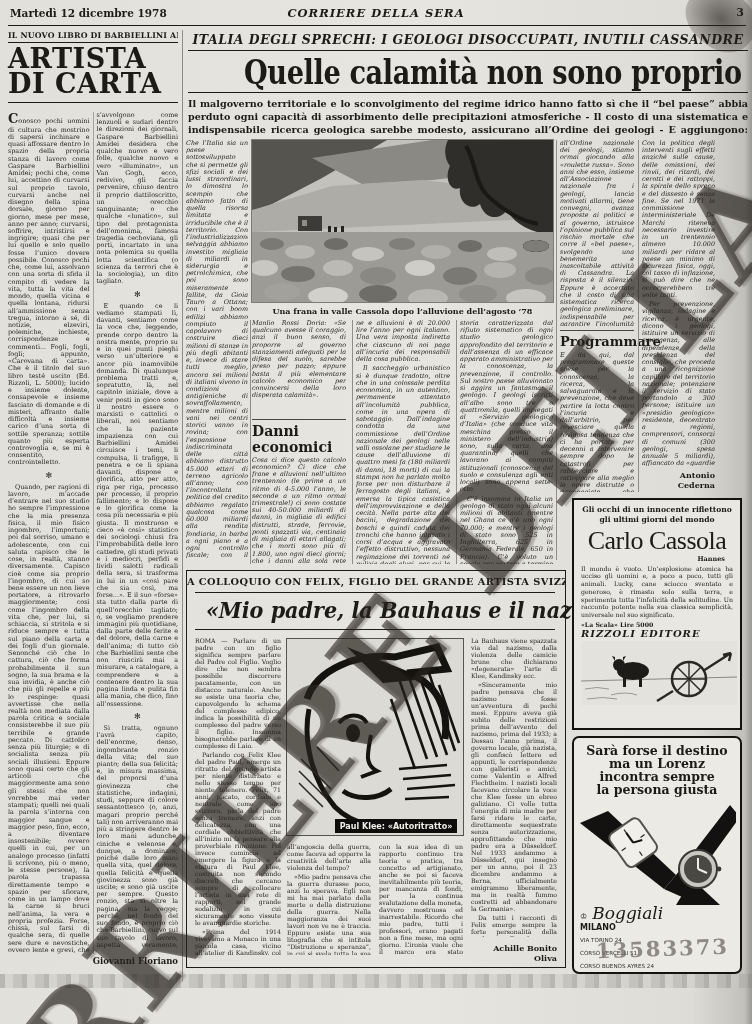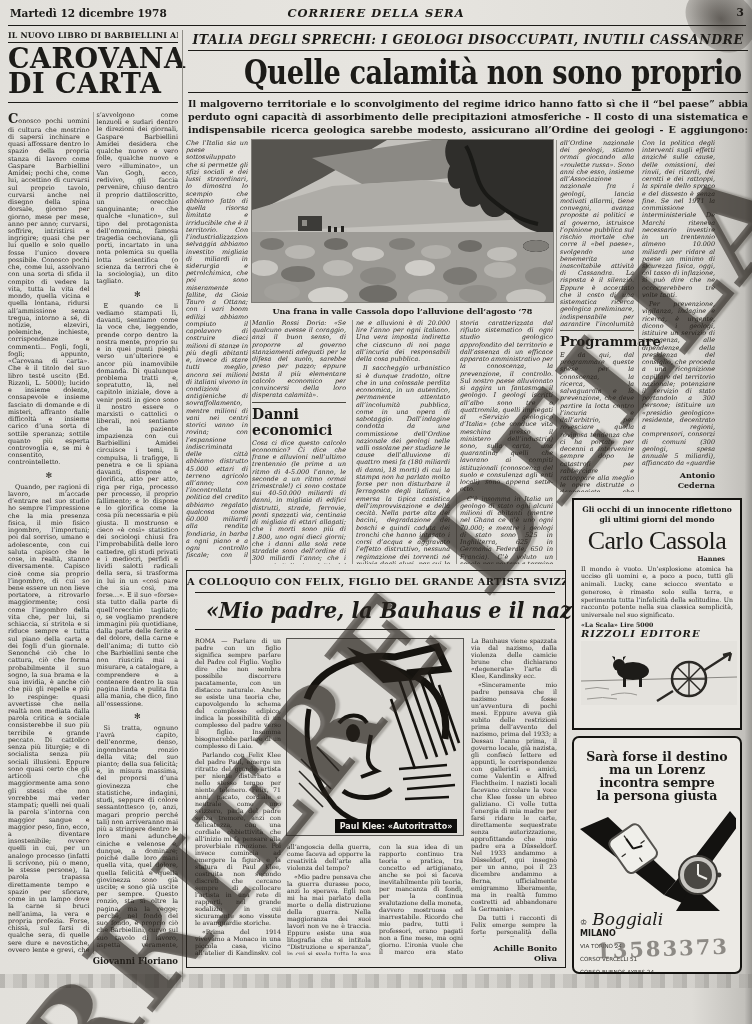--- a/index.html
+++ b/index.html
@@ -48,21 +48,21 @@
   
   .ad-cassola{left:572px;top:498px;width:170px;height:232px;border:2px solid #141310;background:#e9e7e2;padding:5px 7px;box-sizing:border-box;}
   .ad-c-tag{font-size:7.6px;font-weight:bold;text-align:center;line-height:1.3;}
   .ad-c-author{font-size:26px;text-align:center;line-height:1;margin-top:3px;letter-spacing:-.5px;font-family:Liberation Serif, serif;}
   .ad-c-title{font-size:29px;text-align:center;line-height:.9;letter-spacing:-.5px;}
   .ad-c-genre{font-size:6.5px;font-weight:bold;text-align:right;margin:1px 8px 2px 0;}
   .ad-c-blurb{font-size:6.2px;text-align:justify;line-height:1.25;}
   .ad-c-price{font-size:6.2px;font-weight:bold;margin-top:2px;}
   .ad-c-pub{font-size:10px;font-weight:bold;font-style:italic;letter-spacing:1px;}
   .ad-lorenz{left:572px;top:736px;width:170px;height:238px;border:2.5px solid #141310;border-radius:7px;background:#eceae5;
-             padding:12px 6px;box-sizing:border-box;overflow:hidden;}
+             padding:6px 6px;box-sizing:border-box;overflow:hidden;}
   .ad-l-head{font-size:12.5px;font-weight:bold;text-align:center;line-height:1.05;}
   .ad-l-script{font-size:17px;font-style:italic;font-family:"DejaVu Serif",serif;}
   .ad-l-city{font-size:8px;font-weight:bold;font-family:"DejaVu Sans","Liberation Sans",sans-serif;}
   .ad-l-addr{font-size:5.6px;line-height:1.35;font-family:"DejaVu Sans","Liberation Sans",sans-serif;color:#33312d;}
   
   .stamp{left:-150px;top:1200px;transform:rotate(-51deg);transform-origin:0 0;white-space:nowrap;
          font-size:125px;font-weight:bold;letter-spacing:6px;color:rgba(40,35,30,.58);
          text-shadow:3px 3px 2px rgba(40,35,30,.28);z-index:60;pointer-events:none;}
   .stamp-num{left:596px;top:936px;font-size:21px;font-weight:bold;letter-spacing:2px;color:rgba(110,105,100,.75);
              z-index:61;transform:rotate(-2deg);}
@@ -76,21 +76,21 @@
 
 <div id="stage">
 
   <div class="abs hdr-date">Martedì 12 dicembre 1978</div>
   <div class="abs hdr-masthead">CORRIERE DELLA SERA</div>
   <div class="abs hdr-page">3</div>
   <div class="abs hdr-rule"></div>
 
   <div class="abs la-kicker">IL NUOVO LIBRO DI BARBIELLINI AMIDEI</div>
   <div class="abs la-title">
-    <div>CAROVANA</div>
+    <div>ARTISTA</div>
     <div>DI CARTA</div>
   </div>
   <div class="abs la-body bodytext">
       <p>Conosco pochi uomini di cultura che mostrino di sapersi inchinare e quasi affossare dentro lo spazio della propria stanza di lavoro come Gaspare Barbiellini Amidei; pochi che, come lui, accettino di curvarsi sul proprio tavolo, curvarsi anche nel disegno della spina dorsale, giorno per giorno, mese per mese, anno per anno; curvarsi, soffrire, intristirsi e ingrigire; quasi che per lui quello e solo quello fosse l’unico dovere possibile. Conosco pochi che, come lui, assolvano con una sorta di sfida il compito di vedere la vita, tutta la vita del mondo, quella vicina e quella lontana, ridursi all’ammissione senza tregua, intorno a sé, di notizie, elzeviri, polemiche, inchieste, corrispondenze e commenti... Fogli, fogli, fogli; appunto, «Carovana di carta». Che è il titolo del suo libro testé uscito (Ed. Rizzoli, L. 5000); lucido e insieme dolente, consapevole e insieme fasciato di domande e di misteri, affranto dalle difficoltà e insieme carico d’una sorta di sottile speranza; sottile quanto più esperta controvoglia e, se mi è consentito, controintelletto.</p>
       <p class="orn">✻</p>
       <p>Quando, per ragioni di lavoro, m’accade d’entrare nel suo studio ho sempre l’impressione che la mia presenza fisica, il mio fisico ingombro, l’importuni; poi dal sorriso, umano e adolescente, con cui saluta capisco che le cose, in realtà, stanno diversamente. Capisco cioè come sia proprio l’ingombro, di cui so bene essere un non lieve portatore, a ritrovarlo maggiormente; così come l’ingombro della vita che, per lui, si schiaccia, si stritola e si riduce sempre e tutta sul piano della carta e dei fogli d’un giornale. Senonché ciò che lo cattura, ciò che forma probabilmente il suo sogno, la sua brama e la sua invidia, è anche ciò che più gli repelle e più lo respinge: quasi avvertisse che nella realtà non mediata dalla parola critica e sociale consisterebbe il suo più terribile e grande peccato. Di cattolico senza più liturgie; e di socialista senza più sociali illusioni. Eppure sono quasi certo che gli articoli che maggiormente ama sono gli stessi che non vorrebbe mai veder stampati; quelli nei quali la parola s’intorna con maggior sangue e maggior peso, fino, ecco, a diventare insostenibile; ovvero quelli in cui, per un analogo processo (infatti li scrivono, più o meno, le stesse persone), la parola trapassa direttamente tempo e spazio per sfiorare, come in un lampo dove la carne si bruci nell’anima, la vera e propria profezia. Forse, chissà, sul farsi di qualche sera, di quelle sere dure e nevostiche, ovvero lente e grevi, che s’avvolgono come lenzuoli e sudari dentro le direzioni dei giornali, Gaspare Barbiellini Amidei desidera che qualche nuovo e vero folle, qualche nuovo e vero «illuminato», un Van Gogh, ecco, redivivo, gli faccia pervenire, chiuso dentro il proprio dattiloscritto, un orecchio sanguinante; o che qualche «lunatico», sul tipo del protagonista dell’omonima, famosa tragedia cechoviana, gli porti, incartato in una nota polemica su quella lotta scientifica (o scienza da terrori che è la sociologia), un dito tagliato.</p>
       <p class="orn">✻</p>
       <p>E quando ce li vediamo stampati lì, davanti, sentiamo come la voce che, leggendo, prende corpo dentro la nostra mente, proprio su e in quei punti pieghi verso un’ulteriore e ancor più inamovibile domanda. Di qualunque problema tratti e, sopratutto, là, nel capitolo iniziale, dove a venir posti in gioco sono il nostro essere o marxisti o cattolici o liberali, noi sentiamo che la paziente impazienza con cui Barbiellini Amidei circuisce i temi, li compulsa, li trafigge, li penetra e ce li spiana davanti, dispone e glorifica, atto per atto, riga per riga, processo per processo, il proprio fallimento; e lo dispone e lo glorifica come la cosa più necessaria e più giusta. Il mostruoso e cieco «è così» statistico dei sociologi chiusi fra l’improbabilità delle loro cattedre, gli studi privati e i mediocri, perfidi e lividi salotti radicali della sera, si trasforma in lui in un «così pare che sia così, ma forse...». E il suo «forse» sta tutto dalla parte di quell’orecchio tagliato; o, se vogliamo prendere immagini più quotidiane, dalla parte delle ferite e del dolore, della carne e dell’anima; di tutto ciò che Barbiellini sente che non riuscirà mai a misurare, a catalogare, a comprendere e a contenere dentro la sua pagina linda e pulita fin alla mania, che dico, fino all’ossessione.</p>
       <p class="orn">✻</p>
       <p>Si tratta, ognuno l’avrà capito, dell’enorme, denso, ingombrante ronzio della vita; del suo pianto; della sua felicità; e, in misura massima, del proporsi d’una giovinezza che statistiche, indagini, studi, seppure di colore sessantottesco (o, anzi, magari proprio perché tali) non arriveranno mai più a stringere dentro le loro mani adunche, ciniche e velenose e, dunque, a dominare; poiché dalle loro mani quella vita, quel dolore, quella felicità e quella giovinezza sono già uscite; e sono già uscite per sempre. Questo ronzio, sta sì oltre la pagina, ma la regge; perché, nel fondo del suo fondo, è proprio ciò che Barbiellini, curvo sul suo tavolo di lavoro, aspetta veramente, anche se dovesse andare contro di lui, anche se dovesse obbligarlo un giorno a cambiare i suoi strumenti, anche se dovesse smentirgli, come gli uscirà, più d’un tenore, più d’un apprezzamento, d’un paio.</p>
@@ -149,21 +149,21 @@
   <div class="abs caption" style="left:252px;top:306px;width:301px;">Una frana in valle Cassola dopo l’alluvione dell’agosto ’78</div>
 
   <div class="abs bodytext ma-col ital" style="left:186px;top:140px;width:62px;height:420px;">
       <p>Che l’Italia sia un paese sottosviluppato che si permette gli sfizi sociali e dei lussi straordinari, lo dimostra lo scempio che abbiamo fatto di quella risorsa limitata e irriducibile che è il territorio. Con l’industrializzazione selvaggia abbiamo investito migliaia di miliardi in siderurgia e petrolchimica, che poi sono miseramente fallite, da Gioia Tauro a Ottana; con i vari boom edilizi abbiamo compiuto il capolavoro di costruire dieci milioni di stanze in più degli abitanti e, invece di stare tutti meglio, ancora sei milioni di italiani vivono in condizioni antigieniche di sovraffollamento, mentre milioni di vani nei centri storici vanno in rovina; con l’espansione indiscriminata delle città abbiamo distrutto 45.000 ettari di terreno agricolo all’anno; con l’incontrollata politica del credito abbiamo regalato qualcosa come 60.000 miliardi alla rendita fondiaria, in barba a ogni piano e a ogni controllo fiscale; con il tumultuoso esodo dalle campagne abbiamo accollato ai comuni circa 12.000 miliardi di costi sociali (per servizi, strade, alloggi precari eccetera); in omaggio al culto della doppia carreggiata abbiamo costruito 5.800 chilometri di autostrade, raggiungendo la Germania ma accollando alla collettività 3.500 miliardi di debiti delle società concessionarie; e a causa dell’abbandono dell’agricoltura e dei boschi dobbiamo importare ogni anno per 3.000 miliardi di carne e legname. E via dicendo.</p>
     </div>
 
   <div class="abs" style="left:252px;top:320px;width:94px;height:244px;overflow:hidden;">
     <div class="bodytext ma-col ital">
         <p>Manlio Rossi Doria: «Se qualcuno avesse il coraggio, anzi il buon senso, di proporre al governo stanziamenti adeguati per la difesa del suolo, sarebbe preso per pazzo; eppure basta il più elementare calcolo economico per convincersi della loro disperata calamità».</p>
       </div>
-    <div class="subhead" style="position:static;margin-top:0;">Danni economici</div>
+    <div class="subhead" style="position:static;margin-top:17px;">Danni economici</div>
     <div class="bodytext ma-col ital" style="margin-top:2px;">
         <p>Cosa ci dice questo calcolo economico? Ci dice che frane e alluvioni nell’ultimo trentennio (le prime a un ritmo di 4-5.000 l’anno, le seconde a un ritmo ormai trimestrale!) ci sono costate sui 40-50.000 miliardi di danni, in migliaia di edifici distrutti, strade, ferrovie, ponti spazzati via, centinaia di migliaia di ettari allagati; che i morti sono più di 1.800, uno ogni dieci giorni; che i danni alla sola rete stradale sono dell’ordine di 300 miliardi l’anno; che i comuni italiani colpiti dal dissesto sono passati negli ultimi cinque anni dal 37 per cento del totale al 46 per cento; che oltre un sesto d’Italia è in preda ad erosione; che il cinquanta per cento del territorio italiano (lo ha dichiarato l’ex-ministro dei lavori pubblici) ha perduto ogni capacità di assorbimento delle precipitazioni atmosferiche e che lo Stato spende, per indagini geologiche, l’equivalente di due sigarette all’anno per abitante, mentre il costo di fra-</p>
       </div>
   </div>
   <div class="abs bodytext ma-col ital" style="left:356px;top:320px;width:94px;height:244px;">
       <p>ne e alluvioni è di 20.000 lire l’anno per ogni italiano. Una vera imposta indiretta che ciascuno di noi paga all’incuria dei responsabili della cosa pubblica.</p>
       <p>Il saccheggio urbanistico si è dunque tradotto, oltre che in una colossale perdita economica, in un autentico, permanente attentato all’incolumità pubblica, come in una opera di sabotaggio. Dall’indagine condotta da una commissione dell’Ordine nazionale dei geologi nelle valli ossolane per studiare le cause dell’alluvione di quattro mesi fa (180 miliardi di danni, 18 morti) di cui la stampa non ha parlato molto forse per non disturbare il ferragosto degli italiani, è emersa la tipica casistica dell’improvvisazione e della cecità. Nella parte alta dei bacini, degradazione dei boschi e quindi caduta dei tronchi che hanno intasato i corsi d’acqua e aggravato l’effetto distruttivo, nessuna regimazione dei torrenti né pulizia degli alvei, per cui le acque si sono trasformate in valanghe di pietrame e fango; a valle, insediamenti edilizi costruiti irrazionalmente nell’alveo dei fiumi e sulle conoidi non stabilizzate, ferrovie e strade spazzate via perché costruite su pendici malferme, eccetera. Quel che è successo, appena piovuto un po’ più del solito, era dunque tutto prevedibile.</p>
     </div>
   <div class="abs bodytext ma-col ital" style="left:460px;top:320px;width:93px;height:244px;">
       <p>storia caratterizzata dal rifiuto sistematico di ogni studio geologico approfondito del territorio e dall’assenza di un efficace apparato amministrativo per la conoscenza, la prevenzione, il controllo. Sul nostro paese alluvionato si aggira un fantasma: il geologo. I geologi iscritti all’albo sono tre o quattromila, quelli impiegati al «Servizio geologico d’Italia» (che conduce vita meschina presso il ministero dell’industria) sono, sulla carta, una quarantina; quelli che lavorano ai compiti istituzionali (conoscenza del suolo e consulenza agli enti locali) sono appena sette-otto.</p>

